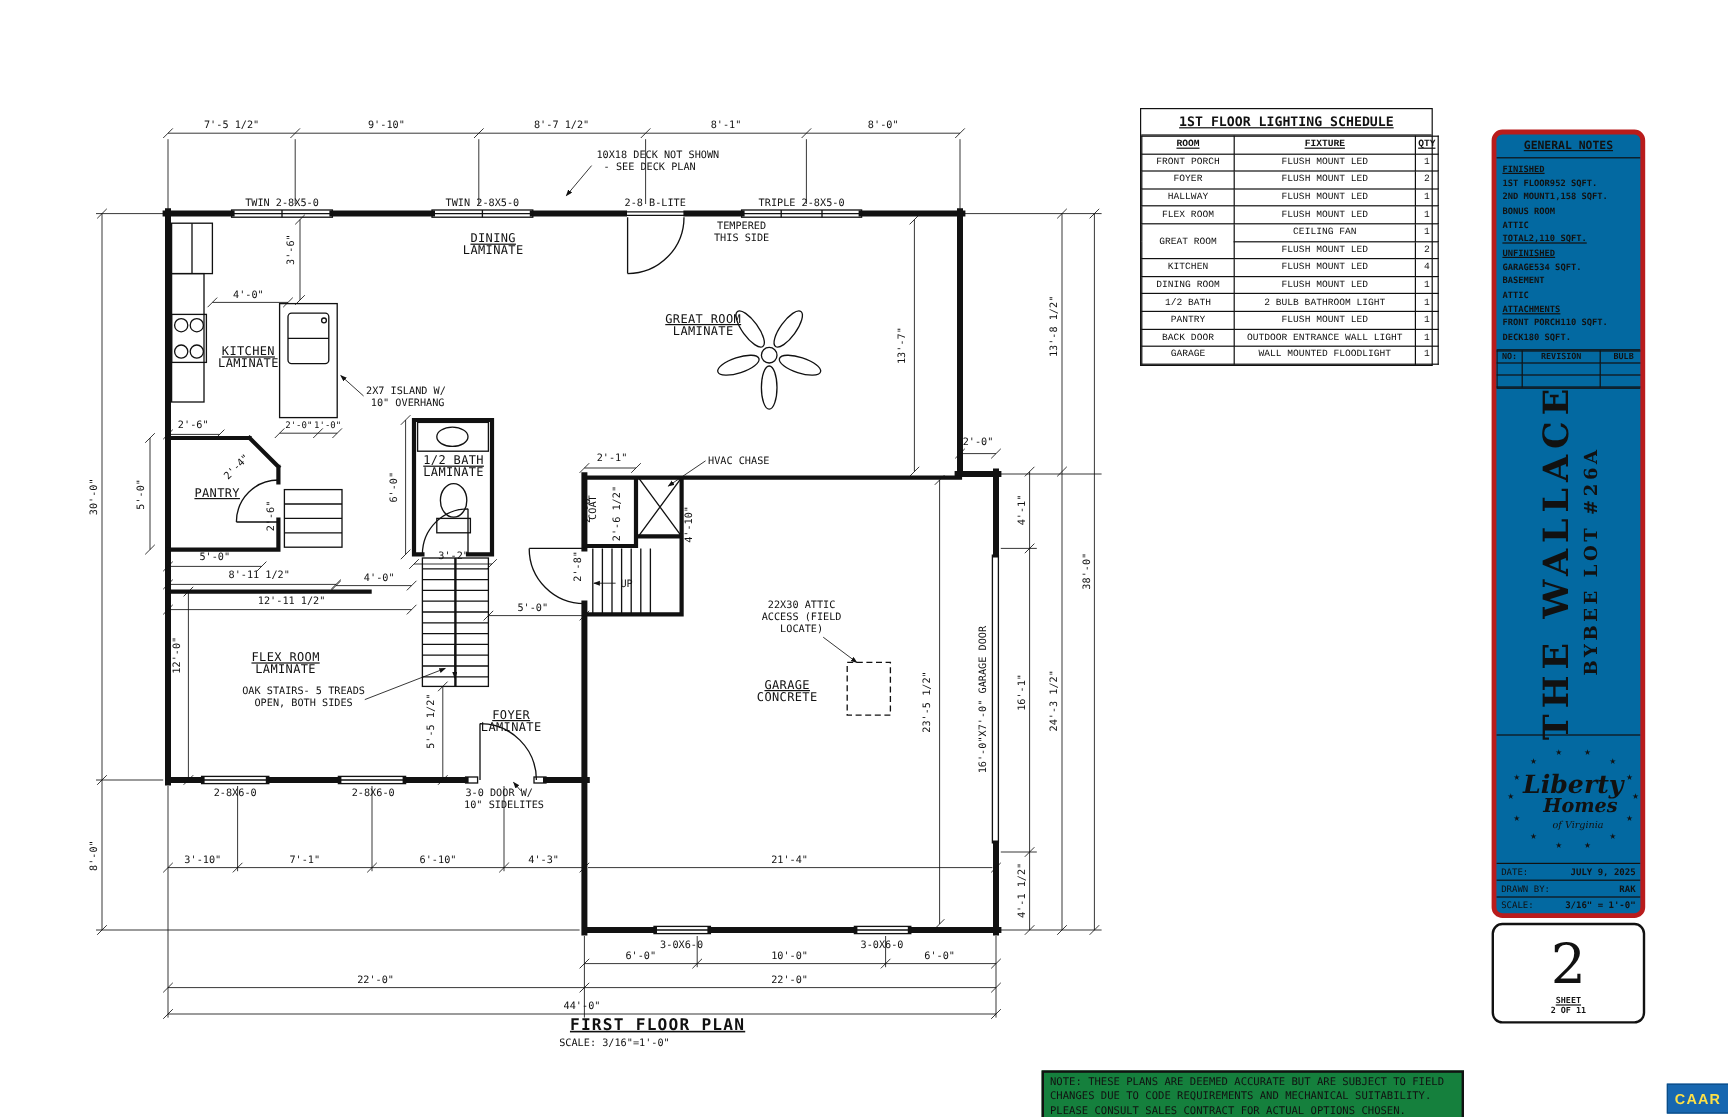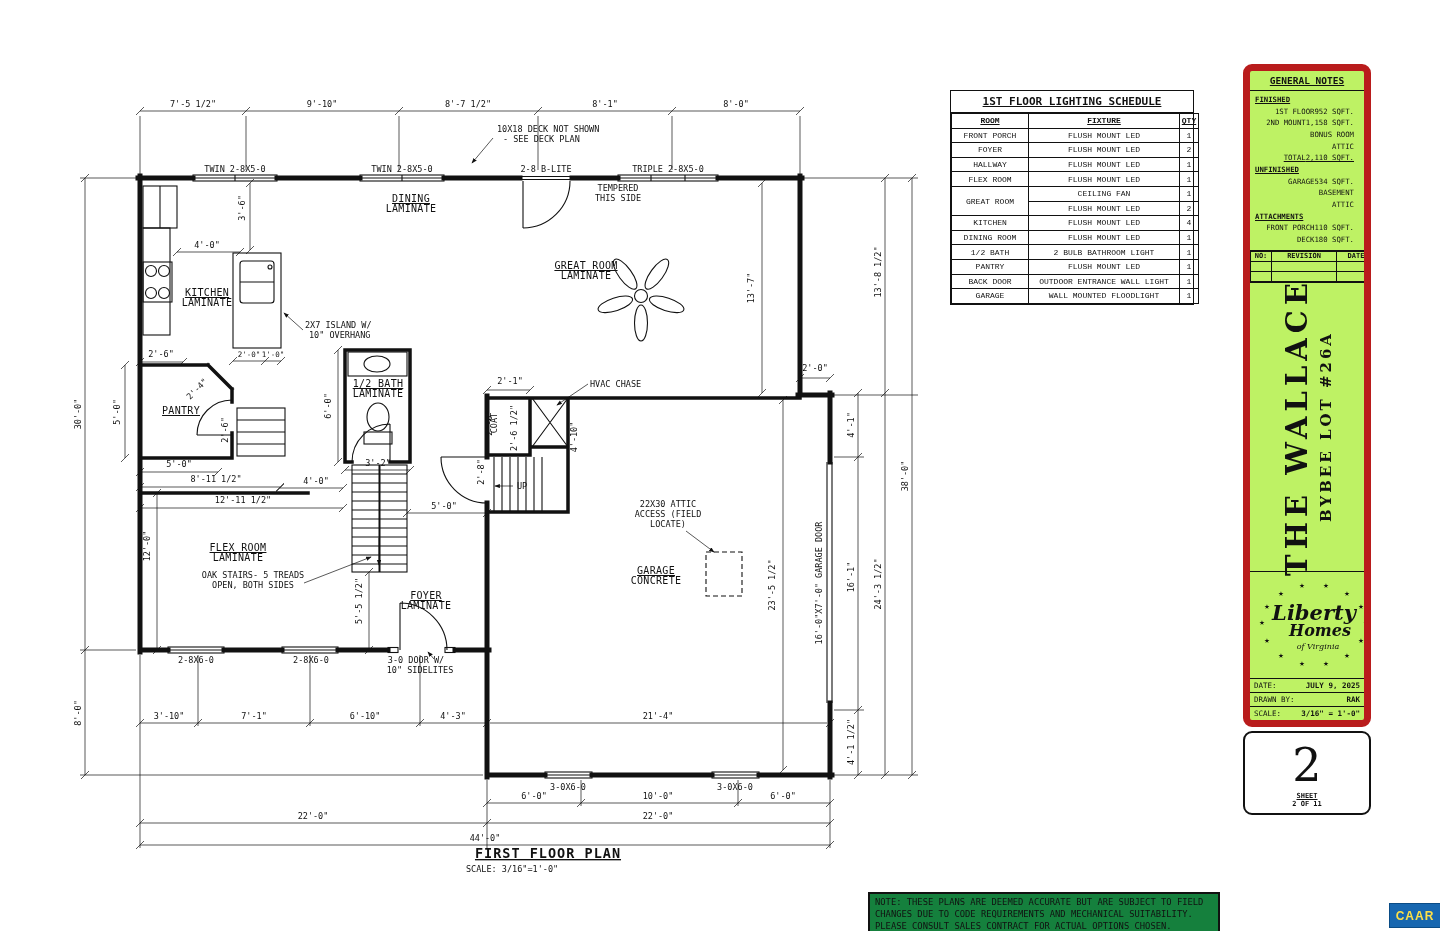--- a/index.html
+++ b/index.html
@@ -23,25 +23,25 @@
   
   .sched{position:absolute;left:950px;top:90px;width:242px;border:1.5px solid #111;background:#fff;}
   .sched-title{border-bottom:1.5px solid #111;text-align:center;font:bold 11px "DejaVu Sans Mono",monospace;padding:4px 0;}
   .sched-title span{text-decoration:underline;}
   table.schedtbl{border-collapse:collapse;width:100%;font:8px "DejaVu Sans Mono",monospace;table-layout:fixed;}
   .schedtbl th,.schedtbl td{border:1px solid #111;padding:1px 1px;text-align:center;height:11.6px;overflow:hidden;white-space:nowrap;font-family:Liberation Mono, monospace;}
   .schedtbl th{text-decoration:underline;font-weight:bold;}
   .col-room{width:74px;}.col-fix{width:148px;margin-left:16px;}.col-qty{width:16px;}
   
   .tblock{position:absolute;left:1243px;top:64px;width:128px;}
-  .tb-main{border:7px solid #b91c1c;border-radius:9px;background:#bef264;overflow:hidden;}
+  .tb-main{border:4px solid #b91c1c;border-radius:9px;background:#0369a1;overflow:hidden;margin-top:44px;}
   .tb-gn{text-align:center;font:bold 9.5px "DejaVu Sans Mono",monospace;padding:4px 0;text-decoration:underline;}
   .tb-notes{border-top:1.5px solid #111;padding:3px 10px 4px 5px;font:7.3px "DejaVu Sans Mono",monospace;}
   .nhead{font-weight:bold;line-height:1.6;}
-  .nrow{display:flex;justify-content:flex-end;line-height:1.6;}
+  .nrow{display:flex;justify-content:flex-start;line-height:1.6;font-weight:bold;}
   .tb-rev table{border-collapse:collapse;width:100%;font:7px "DejaVu Sans Mono",monospace;table-layout:fixed;}
   .tb-rev{border-top:1.5px solid #111;}
   .tb-rev th,.tb-rev td{border:1px solid #111;height:9px;text-align:center;padding:0;}
   .rv-no{width:20px;}.rv-rev{width:64px;}.rv-date{width:38px;}
   .tb-proj{border-top:1.5px solid #111;height:288px;display:flex;align-items:center;justify-content:center;gap:3px;}
   .vtext{writing-mode:vertical-rl;transform:rotate(180deg);white-space:nowrap;}
   .proj-name{font:bold 29px "DejaVu Serif",serif;letter-spacing:5px;}
   .proj-lot{font:bold 15px "DejaVu Serif",serif;letter-spacing:3px;}
   .tb-logo{border-top:1.5px solid #111;height:106px;position:relative;}
   .tb-addr{border-top:1.5px solid #111;text-align:center;font:bold 7.2px "DejaVu Sans Mono",monospace;padding:3px 0;line-height:1.4;}
@@ -441,21 +441,21 @@
             <span>DECK</span>
             <span>180 SQFT.</span>
           </div>
       </div>
       <div class="tb-rev">
         <table>
           <tbody>
               <tr>
             <th class="rv-no">NO:</th>
             <th class="rv-rev">REVISION</th>
-            <th class="rv-date">DATE</th>
+            <th class="rv-date">BULB</th>
           </tr>
           <tr>
                 <td></td>
                 <td></td>
                 <td></td>
               </tr>
           <tr>
                 <td></td>
                 <td></td>
                 <td></td>

